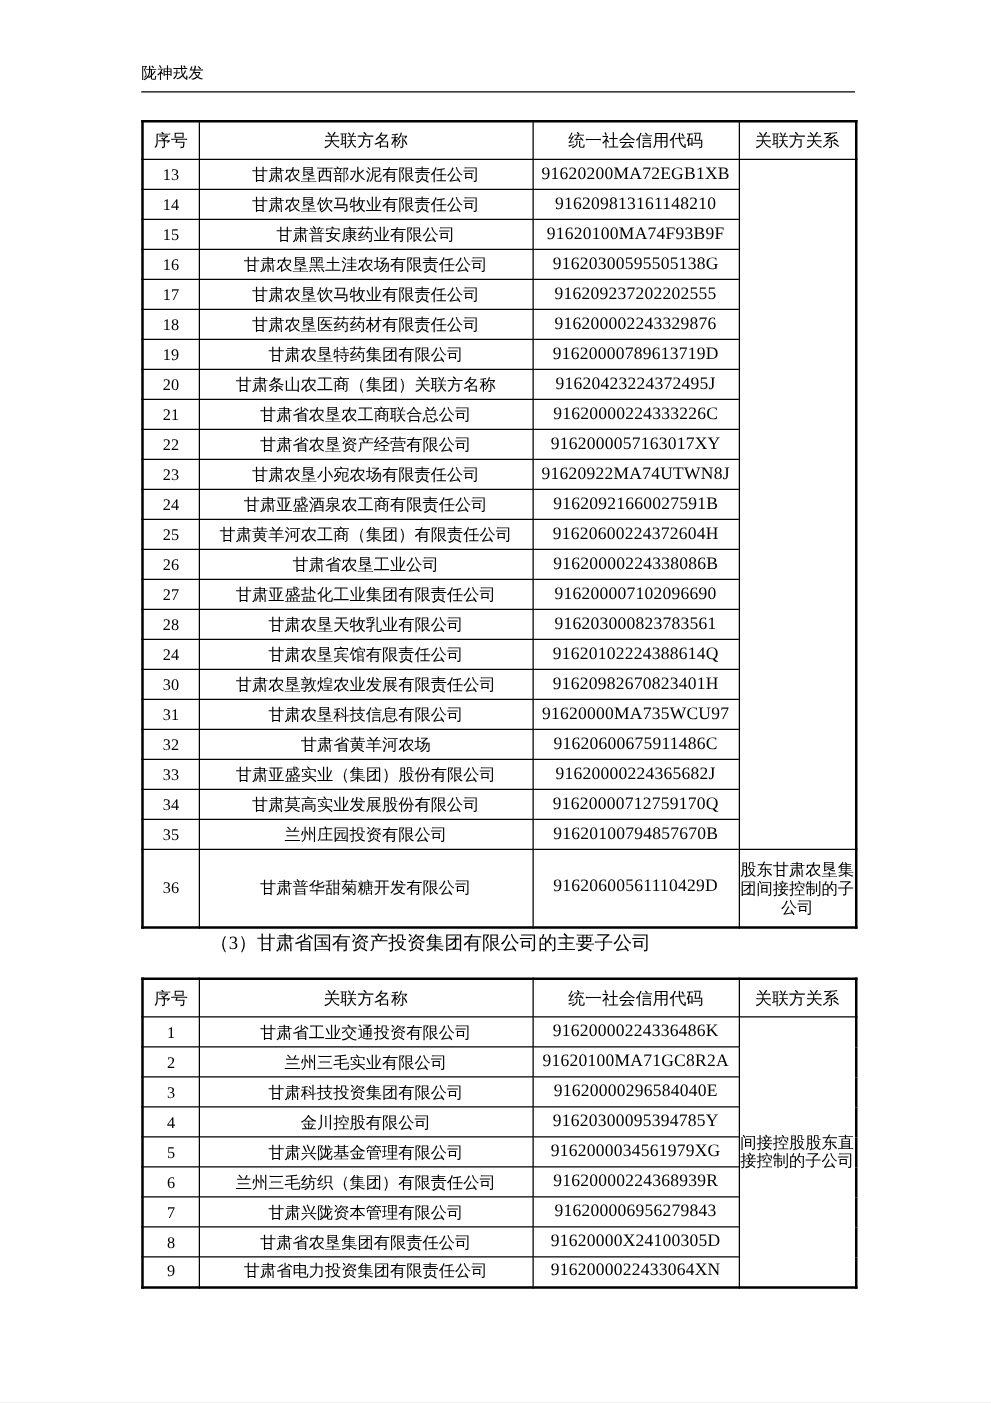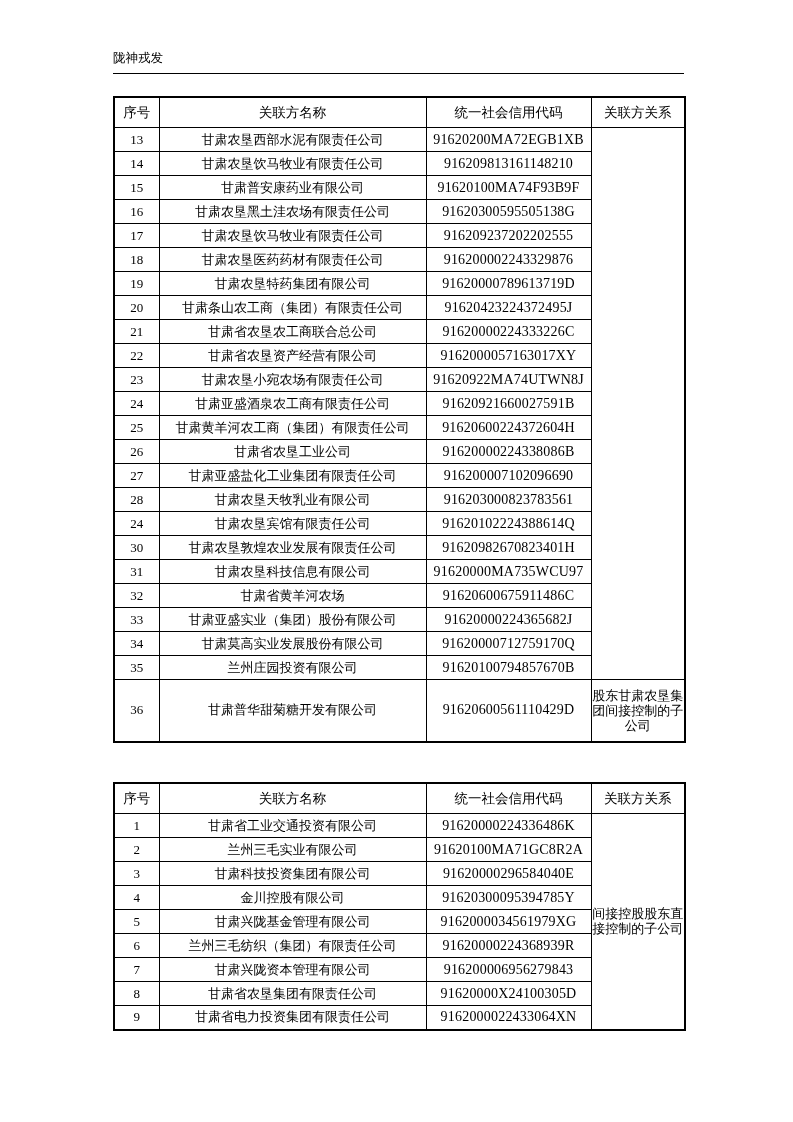--- a/index.html
+++ b/index.html
@@ -119,21 +119,21 @@
           <td class="c-name">甘肃农垦医药药材有限责任公司</td>
           <td class="c-code">916200002243329876</td>
         </tr>
         <tr>
           <td class="c-idx">19</td>
           <td class="c-name">甘肃农垦特药集团有限公司</td>
           <td class="c-code">91620000789613719D</td>
         </tr>
         <tr>
           <td class="c-idx">20</td>
-          <td class="c-name">甘肃条山农工商（集团）有限责任公司</td>
+          <td class="c-name">甘肃条山农工商（集团）关联方名称</td>
           <td class="c-code">91620423224372495J</td>
         </tr>
         <tr>
           <td class="c-idx">21</td>
           <td class="c-name">甘肃省农垦农工商联合总公司</td>
           <td class="c-code">91620000224333226C</td>
         </tr>
         <tr>
           <td class="c-idx">22</td>
           <td class="c-name">甘肃省农垦资产经营有限公司</td>
@@ -206,20 +206,21 @@
         </tr>
         <tr class="row-tall">
           <td class="c-idx">36</td>
           <td class="c-name">甘肃普华甜菊糖开发有限公司</td>
           <td class="c-code">91620600561110429D</td>
           <td class="c-rel">股东甘肃农垦集团间接控制的子公司</td>
         </tr>
       </tbody>
   </table>
 
+  <div class="section-heading">（3）甘肃省国有资产投资集团有限公司的主要子公司</div>
 
   <table class="rpt-table" id="table2">
     <colgroup>
         <col class="col-idx">
         <col class="col-name">
         <col class="col-code">
         <col class="col-rel">
       </colgroup>
     <thead>
       <tr>

